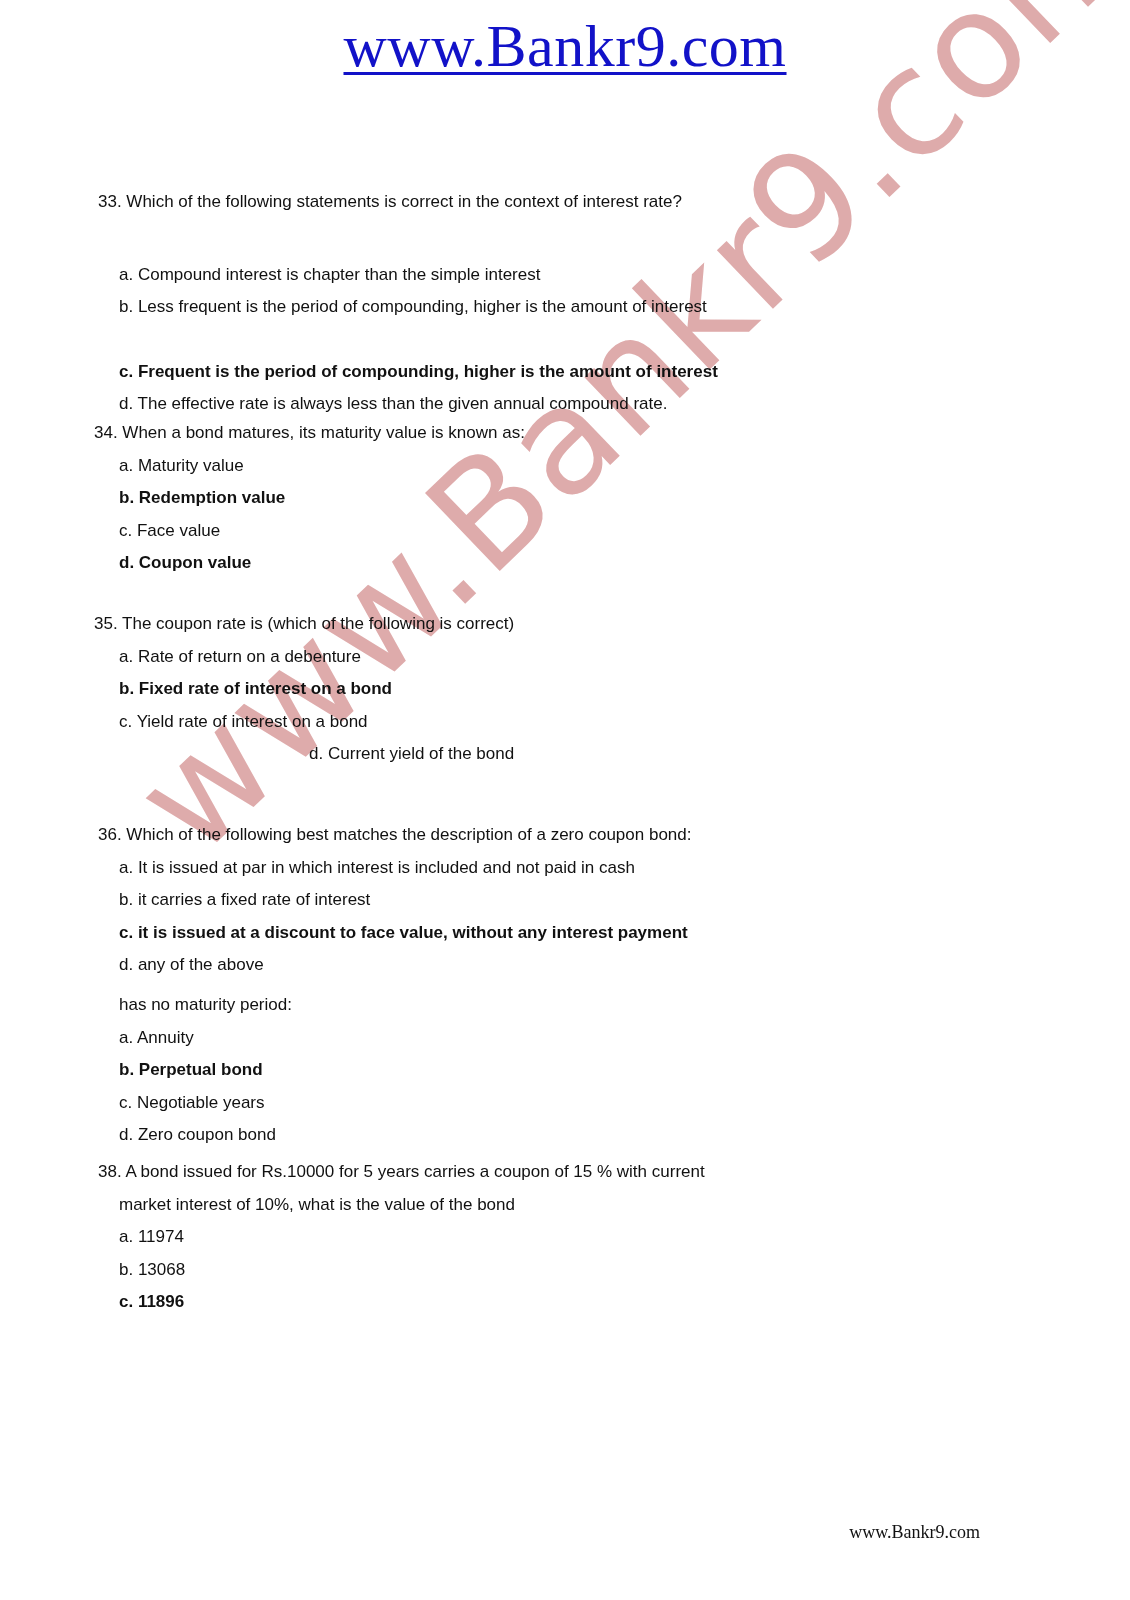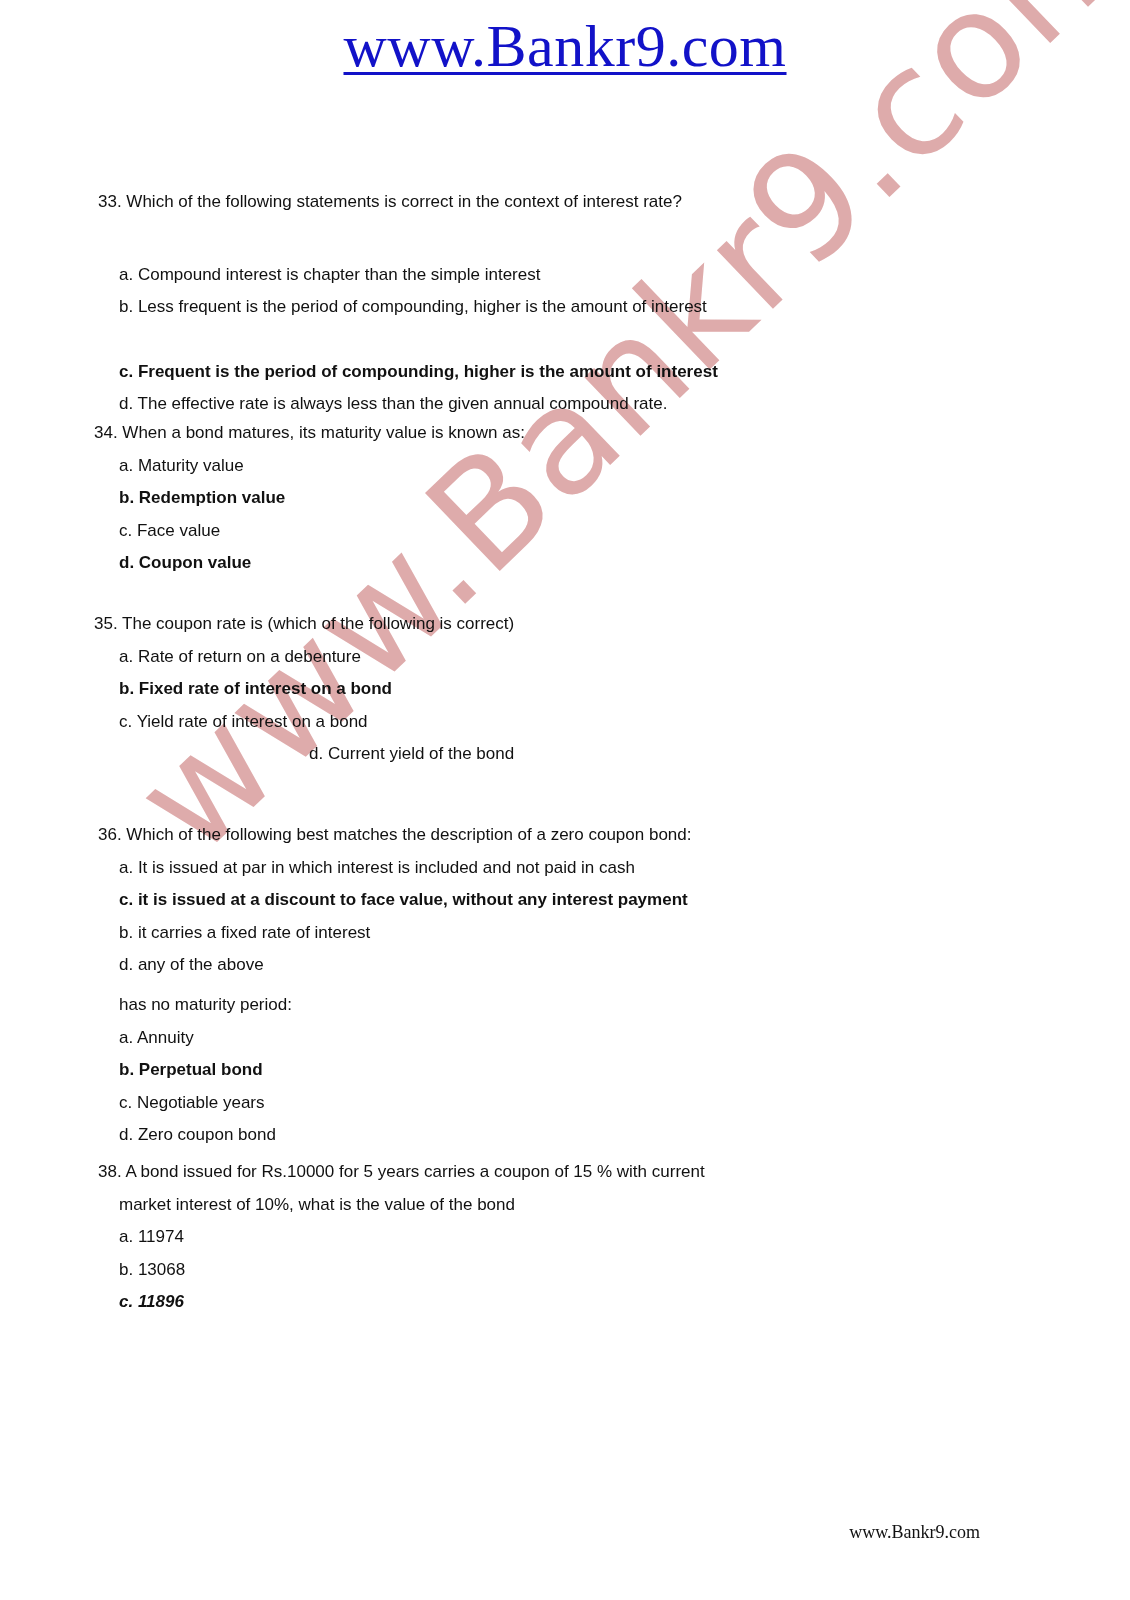--- a/index.html
+++ b/index.html
@@ -61,36 +61,36 @@
     <div class="stem">35. The coupon rate is (which of the following is correct)</div>
     <div class="opt" style="padding-left:25px;">a. Rate of return on a debenture</div>
     <div class="opt correct" style="padding-left:25px;">b. Fixed rate of interest on a bond</div>
     <div class="opt" style="padding-left:25px;">c. Yield rate of interest on a bond</div>
     <div class="opt" style="padding-left:25px;text-align:right;">d. Current yield of the bond</div>
   </div>
 
   <div class="q" style="left:98px; top:799px;margin-top:20px;">
     <div class="stem">36. Which of the following best matches the description of a zero coupon bond:</div>
     <div class="opt" style="padding-left:21px;">a. It is issued at par in which interest is included and not paid in cash</div>
+    <div class="opt" style="padding-left:21px;">b. it carries a fixed rate of interest</div>
     <div class="opt correct" style="padding-left:21px;">c. it is issued at a discount to face value, without any interest payment</div>
-    <div class="opt" style="padding-left:21px;">b. it carries a fixed rate of interest</div>
     <div class="opt" style="padding-left:21px;">d. any of the above</div>
   </div>
 
   <div class="q" style="left:98px; top:989px;">
     <div class="stem-cont" style="padding-left:21px;">has no maturity period:</div>
     <div class="opt" style="padding-left:21px;">a. Annuity</div>
     <div class="opt correct" style="padding-left:21px;">b. Perpetual bond</div>
     <div class="opt" style="padding-left:21px;">c. Negotiable years</div>
     <div class="opt" style="padding-left:21px;">d. Zero coupon bond</div>
   </div>
 
   <div class="q" style="left:98px; top:1156px;">
     <div class="stem">38. A bond issued for Rs.10000 for 5 years carries a coupon of 15 % with current</div>
     <div class="stem-cont" style="padding-left:21px;">market interest of 10%, what is the value of the bond</div>
     <div class="opt" style="padding-left:21px;">a. 11974</div>
     <div class="opt" style="padding-left:21px;">b. 13068</div>
-    <div class="opt correct" style="padding-left:21px;font-style:italic;">c. 11896</div>
+    <div class="opt correct" style="padding-left:21px;">c. 11896</div>
   </div>
 
 </div>
 
 <div class="footer">www.Bankr9.com</div>
 
 </body></html>

